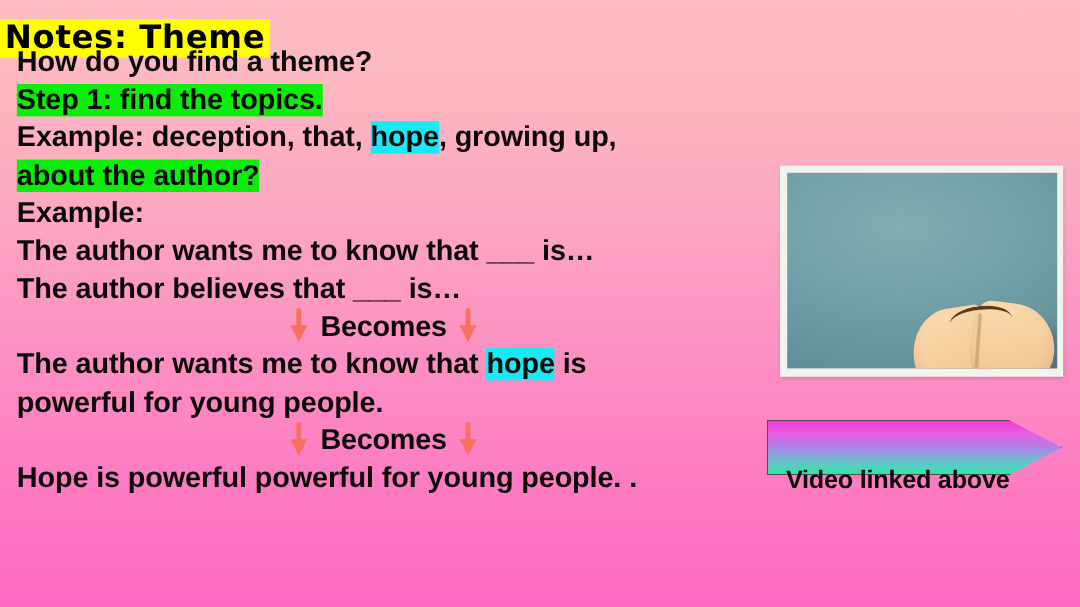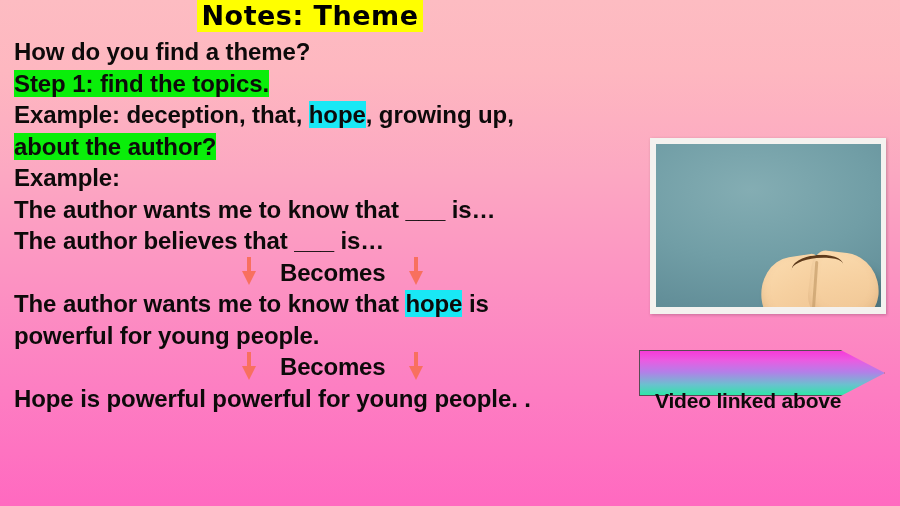--- a/index.html
+++ b/index.html
@@ -13,24 +13,24 @@
     height: 506px;
     overflow: hidden;
     background: linear-gradient(180deg, #fdbcc2 0%, #feb7c0 14%, #fca8c2 34%, #fc92c2 56%, #fd7dc2 78%, #ff69c0 100%);
     font-family: "Liberation Sans", sans-serif;
     -webkit-font-smoothing: antialiased;
   }
 
   
   .title-row {
     position: absolute;
-    top: 0;
+    top: 16px;
     left: 0;
     width: 620px;
-    text-align: center;
+    text-align: left;
   }
   .title-text {
     display: inline-block;
     background: #ffff00;
     color: #000000;
     font-family: "DejaVu Sans", sans-serif;
     font-weight: bold;
     font-size: 27px;
     line-height: 32px;
     letter-spacing: 0.5px;
@@ -68,21 +68,21 @@
     font-weight: bold;
     font-size: 24px;
     line-height: 31.5px;
   }
   .becomes-inner {
     position: absolute;
     left: 228px;
     top: 0;
     display: flex;
     align-items: center;
-    gap: 24px;
+    gap: 11px;
   }
   .arrow-down {
     display: inline-block;
     width: 14px;
     height: 30px;
     position: relative;
     flex: 0 0 auto;
   }
   .arrow-down::before {
     content: "";

